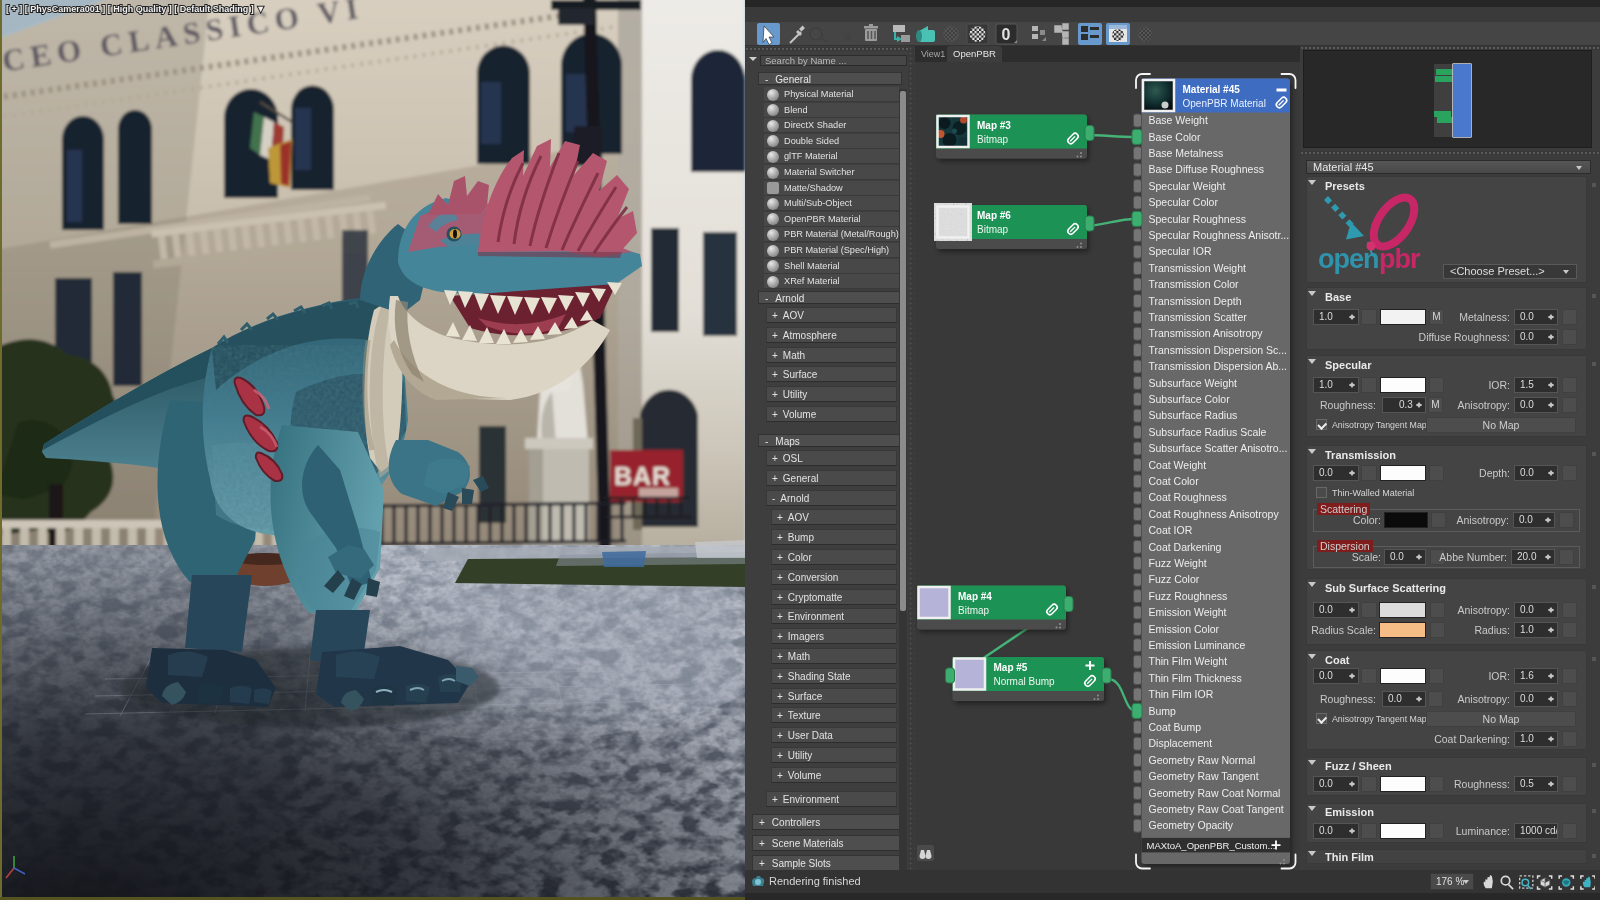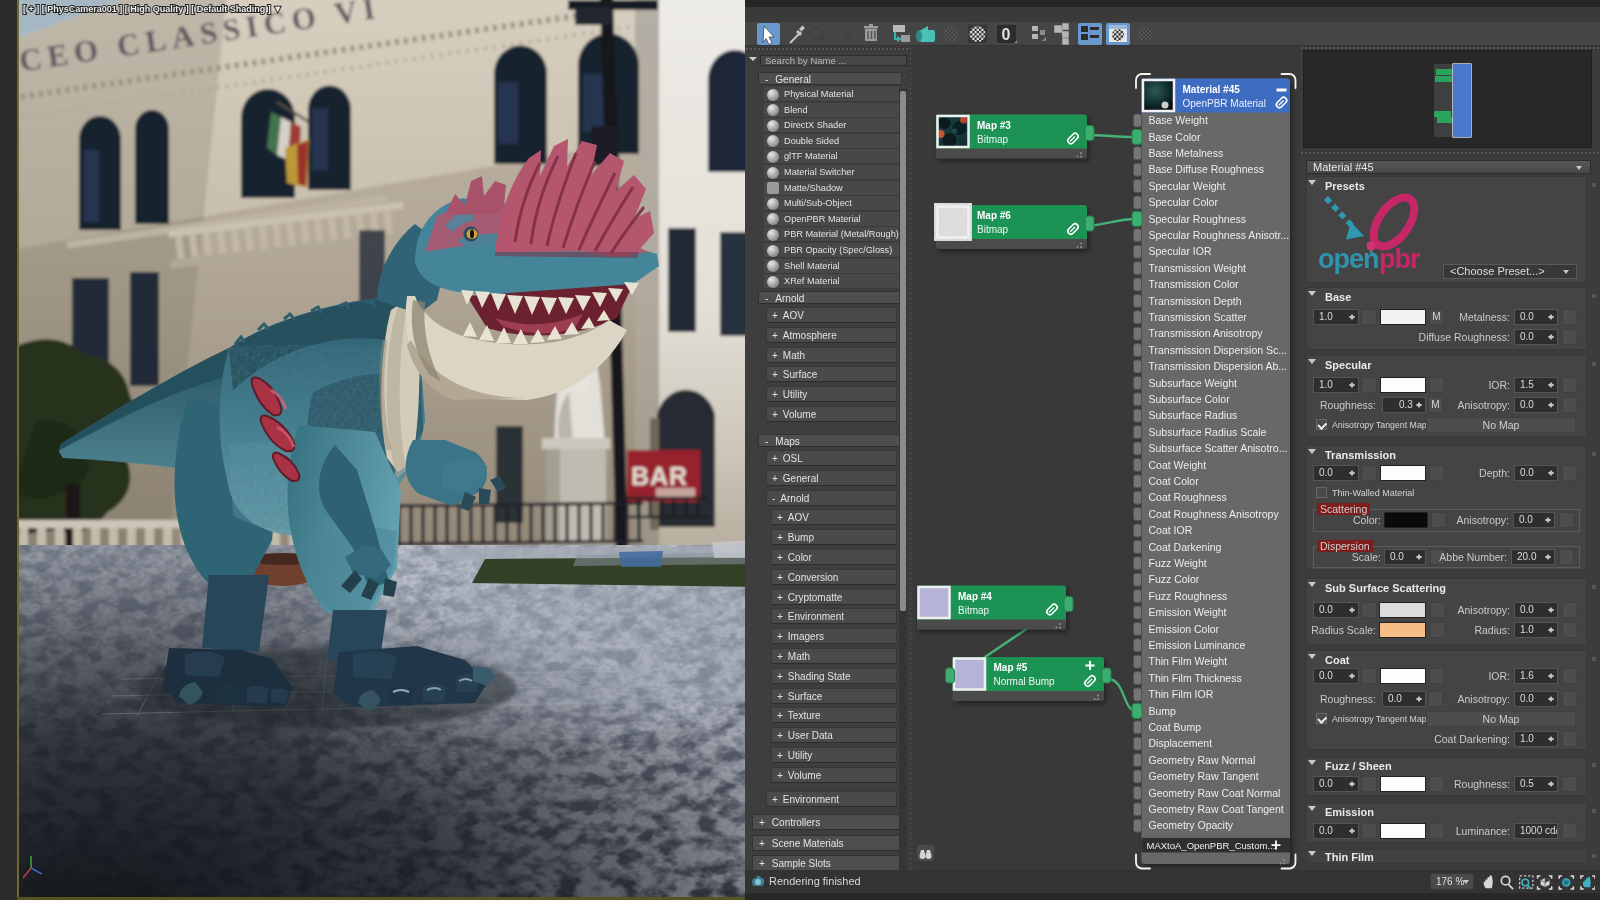--- a/index.html
+++ b/index.html
@@ -1,17 +1,17 @@
 <!DOCTYPE html>
 <html><head><meta charset="utf-8">
 <style>
 html,body{margin:0;padding:0;width:1600px;height:900px;overflow:hidden;background:#2b2b2b;
 font-family:"Liberation Sans",sans-serif;-webkit-font-smoothing:antialiased;}
 *{box-sizing:border-box;}
-#viewport{position:absolute;left:17px;top:0;width:745px;height:900px;overflow:hidden;}
+#viewport{position:absolute;left:0;top:0;width:745px;height:900px;overflow:hidden;}
 #editor{position:absolute;left:745px;top:0;width:855px;height:900px;background:#3a3a3a;}
 .abs{position:absolute;}
 
 #topstrip{position:absolute;left:0;top:0;width:855px;height:7px;background:#262626;}
 #menubar{position:absolute;left:0;top:7px;width:855px;height:15px;background:#3c3c3c;color:#e3e3e3;font-size:10.5px;font-weight:bold;}
 #menubar span{position:absolute;top:1px;}
 #toolbar{position:absolute;left:0;top:22px;width:855px;height:24px;background:#454545;border-bottom:1px solid #333;}
 
 #lpanel{position:absolute;left:0;top:46px;width:163px;height:824px;background:#3e3e3e;}
 .srch{position:absolute;left:15px;top:9px;width:147px;height:11px;background:#474747;border:1px solid #2c2c2c;color:#b9b9b9;font-size:9.5px;padding-left:4px;line-height:10px;}
@@ -511,21 +511,21 @@
 <div class="mitem" style="top:165.8px">
         <span class="sph"></span>
         <span class="txt">OpenPBR Material</span>
       </div>
 <div class="mitem" style="top:181.4px">
         <span class="sph"></span>
         <span class="txt">PBR Material (Metal/Rough)</span>
       </div>
 <div class="mitem" style="top:197.0px">
         <span class="sph"></span>
-        <span class="txt">PBR Opacity (Spec/Gloss)</span>
+        <span class="txt">PBR Material (Spec/High)</span>
       </div>
 <div class="mitem" style="top:212.6px">
         <span class="sph"></span>
         <span class="txt">Shell Material</span>
       </div>
 <div class="mitem" style="top:228.2px">
         <span class="sph"></span>
         <span class="txt">XRef Material</span>
       </div>
 <div class="grphdr" style="left:13px;top:245px;width:144px;"><span style="margin-left:6px;margin-right:7px;">-</span>Arnold</div>
@@ -794,20 +794,24 @@
 <path d="M221.0,808.5 v8 a6,6 0 0 0 6,6 h8"></path>
 <path d="M366.5,822.5 h8 a6,6 0 0 0 6,-6 v-8"></path>
 </g>
 <rect x="2" y="799" width="17" height="16" rx="2" fill="#4a4a4a"></rect>
         <g fill="#d5d5d5">
           <circle cx="7.5" cy="810" r="3"></circle>
           <circle cx="13.5" cy="810" r="3"></circle>
           <path d="M6,804 h3 l1,4 h-5 z M12,804 h3 l1,4 h-5 z"></path>
         </g>
 </svg></div>
+<div id="tabbar">
+      <span style="position:absolute;left:6px;top:3px;font-size:9px;color:#a8a8a8;">View1</span>
+      <div style="position:absolute;left:32px;top:0;width:55px;height:16px;background:#3d3d3d;color:#e6e6e6;text-align:center;line-height:16px;font-size:9.5px;border-radius:3px 3px 0 0;">OpenPBR</div>
+    </div>
 <div id="rpanel">
 <div class="hsplit" style="left:0;top:0;width:300px"></div>
 <div class="abs" style="left:3px;top:4px;width:289px;height:98px;background:#282828;border:1px solid #1e1e1e;">
 <div class="abs" style="left:130px;top:13px;width:37px;height:73px;background:#3f3f3f;"></div>
 <div class="abs" style="left:132px;top:17.5px;width:17px;height:6px;background:#2aa35f;"></div>
 <div class="abs" style="left:131px;top:25px;width:17px;height:6px;background:#2aa35f;"></div>
 <div class="abs" style="left:130px;top:59.5px;width:17px;height:6px;background:#2aa35f;"></div>
 <div class="abs" style="left:133px;top:66px;width:17px;height:6px;background:#2aa35f;"></div>
 <div class="abs" style="left:149px;top:13px;width:18px;height:73px;background:#4a78cc;"></div>
 <div class="abs" style="left:148px;top:12px;width:20px;height:75px;border:1px solid #c5c5c5;border-radius:1px;opacity:0.85;"></div>

